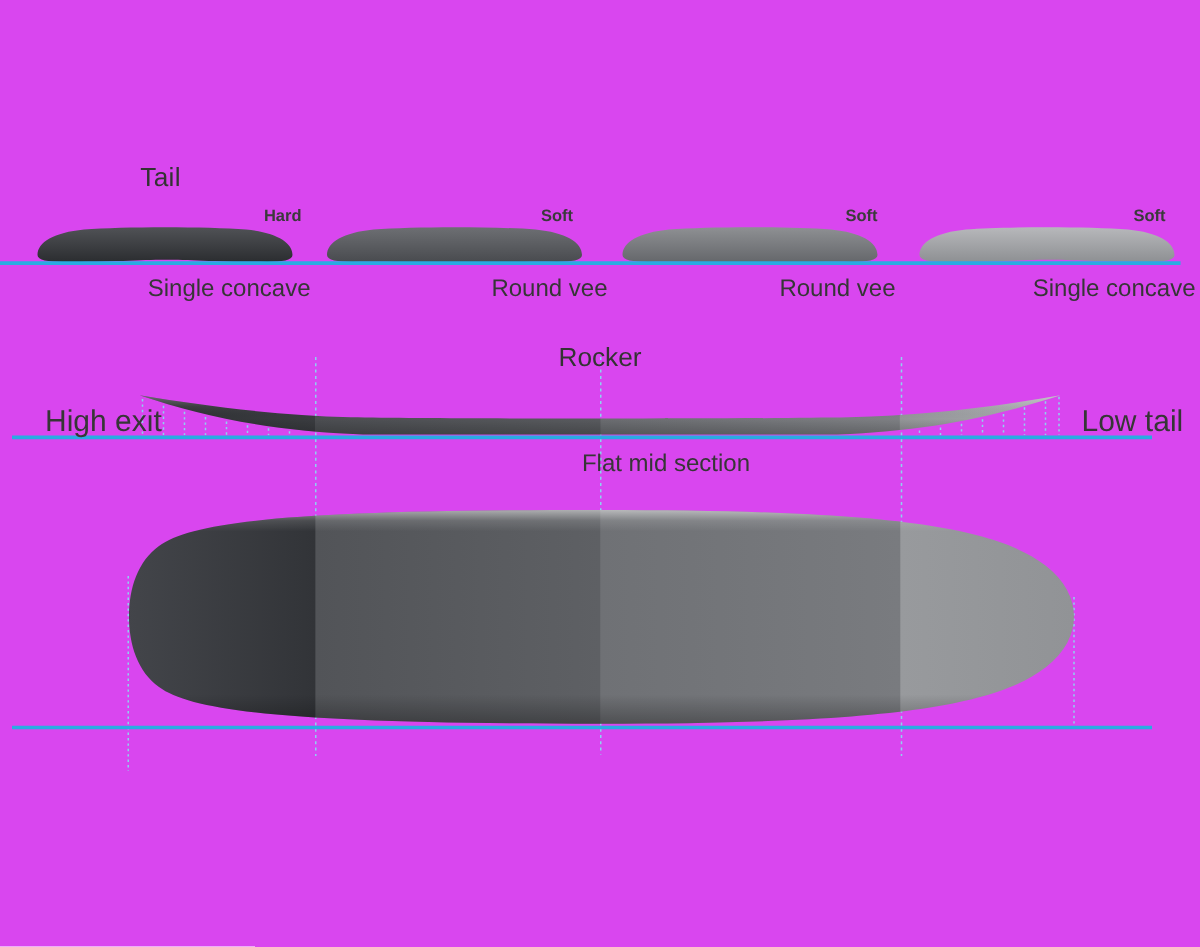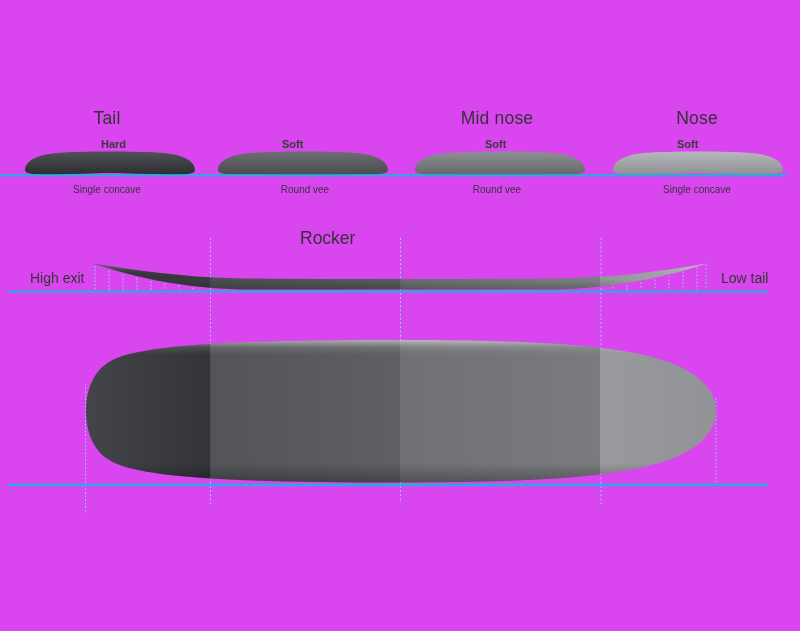--- a/index.html
+++ b/index.html
@@ -3,24 +3,24 @@
 <meta charset="utf-8">
 <style>
   html,body{margin:0;padding:0;background:#ffffff;}
   .stage{
     position:relative;width:800px;height:631px;background:#d946ef;overflow:hidden;
     font-family:"Liberation Sans","DejaVu Sans",sans-serif;color:#393939;padding-left:28px;
   }
   .stage svg{position:absolute;left:0;top:0;}
   .label{position:absolute;white-space:nowrap;}
   .cs-title{width:160px;text-align:center;font-size:17.5px;letter-spacing:.2px;color:#333333;}
-  .edge-label{width:100px;font-size:11px;font-weight:600;color:#3a3a3a;}
-  .section-label{width:200px;text-align:center;font-size:10px;color:#363636;}
-  .rocker-title{width:200px;font-size:17.5px;color:#333333;}
-  .side-label{font-size:14px;color:#363636;}
+  .edge-label{width:100px;text-align:right;font-size:11px;font-weight:600;color:#3a3a3a;}
+  .section-label{width:200px;text-align:right;font-size:16px;color:#363636;}
+  .rocker-title{width:200px;text-align:center;font-size:17.5px;color:#333333;}
+  .side-label{font-size:20px;color:#363636;}
 </style>
 </head>
 <body>
 
 <div class="stage">
 
   <svg width="800" height="631" viewBox="0 0 800 631">
     <defs>
       <linearGradient id="gTail" x1="0" y1="0" x2="0" y2="1">
         <stop offset="0" stop-color="#505256"></stop>
@@ -132,31 +132,30 @@
     </g>
 
     <g stroke="#29abe2" stroke-width="2.4">
       <line x1="0" y1="175.4" x2="787" y2="175.4"></line>
       <line x1="8" y1="291.6" x2="768" y2="291.6"></line>
       <line x1="8" y1="485" x2="768" y2="485"></line>
     </g>
   </svg>
 
   <div class="label cs-title" style="left:27px;top:108px">Tail</div>
-  <div class="label cs-title" style="left:417px;top:108px">Mid nose</div>
-  <div class="label cs-title" style="left:617px;top:108px">Nose</div>
 
   <div class="label edge-label" style="left:101px;top:138px">Hard</div>
   <div class="label edge-label" style="left:282px;top:138px">Soft</div>
   <div class="label edge-label" style="left:485px;top:138px">Soft</div>
   <div class="label edge-label" style="left:677px;top:138px">Soft</div>
 
   <div class="label section-label" style="left:7px;top:184px">Single concave</div>
   <div class="label section-label" style="left:205px;top:184px">Round vee</div>
   <div class="label section-label" style="left:397px;top:184px">Round vee</div>
   <div class="label section-label" style="left:597px;top:184px">Single concave</div>
 
   <div class="label rocker-title" style="left:300px;top:228px">Rocker</div>
   <div class="label side-label" style="left:30px;top:270px">High exit</div>
   <div class="label side-label" style="left:721px;top:270px">Low tail</div>
+  <div class="label section-label" style="left:300px;top:301px">Flat mid section</div>
 
 
 </div>
 
 </body></html>

